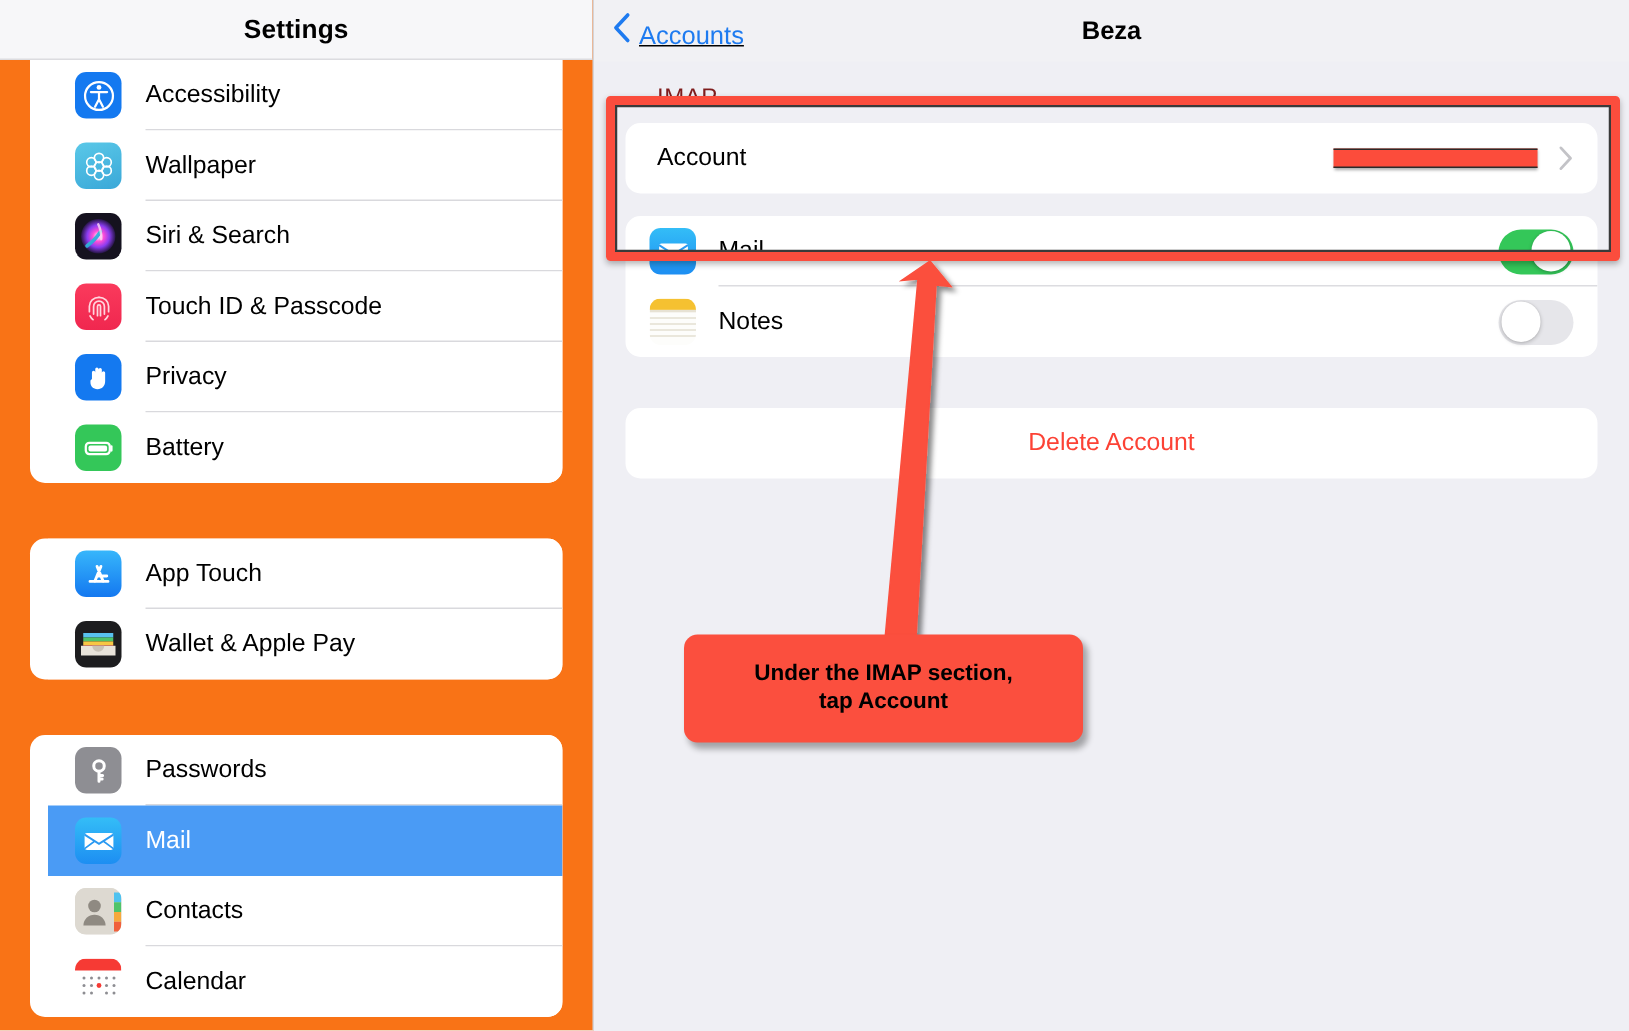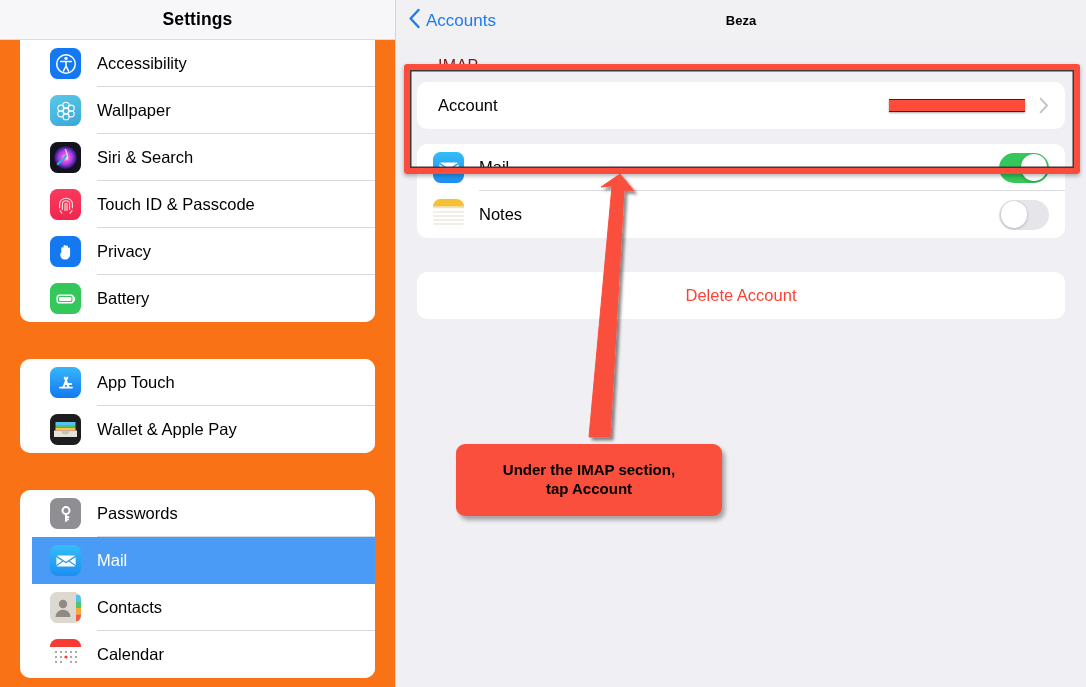--- a/index.html
+++ b/index.html
@@ -77,28 +77,28 @@
     flex: 1; height: 687px; background: #efeff4;
     position: relative; overflow: hidden;
   }
   #detail-header {
     height: 41px;
     background: #f1f1f4;
     display: flex; align-items: center;
     position: relative;
   }
   #back-btn {
-    display: flex; align-items: center; gap: 5px;
-    margin-left: 12px; cursor: pointer;
+    display: flex; align-items: flex-end; gap: 5px;
+    margin-left: 12px; cursor: pointer; text-decoration: underline;
   }
   #back-btn .chev { color: #1e7bf0; }
   #back-btn .lbl { font-size: 17px; color: #1e7bf0; }
   #detail-header .pane-title {
     position: absolute; left: 0; right: 0; text-align: center;
-    font-size: 13px; font-weight: bold; color: #000;
+    font-size: 17px; font-weight: bold; color: #000;
     pointer-events: none;
   }
 
   .d-section { margin: 0 21px; }
   .d-section-header {
     font-size: 16px; color: #7f1d1d;
     padding: 16px 0 7px 21px;
     letter-spacing: .35px;
   }
   .d-card {
@@ -161,21 +161,21 @@
   }
   #hl-box {
     position: absolute;
     left: 404px; top: 64px; width: 676px; height: 110px;
     border: 6px solid #fb4d3d;
     border-radius: 3px;
     box-shadow: inset 0 0 0 1.5px #3a3a3a, 0 2px 4px rgba(0,0,0,.3);
   }
   #callout {
     position: absolute;
-    left: 456px; top: 444px; width: 266px; height: 72px;
+    left: 456px; top: 423px; width: 266px; height: 72px;
     background: #fb4f3e;
     border-radius: 9px;
     display: flex; align-items: center; justify-content: center;
     box-shadow: 3px 4px 4px rgba(0,0,0,.32);
   }
   #callout .txt {
     font-size: 15px; font-weight: bold; color: #000;
     text-align: center; line-height: 1.25;
     padding: 0 12px;
     white-space: pre-line;

